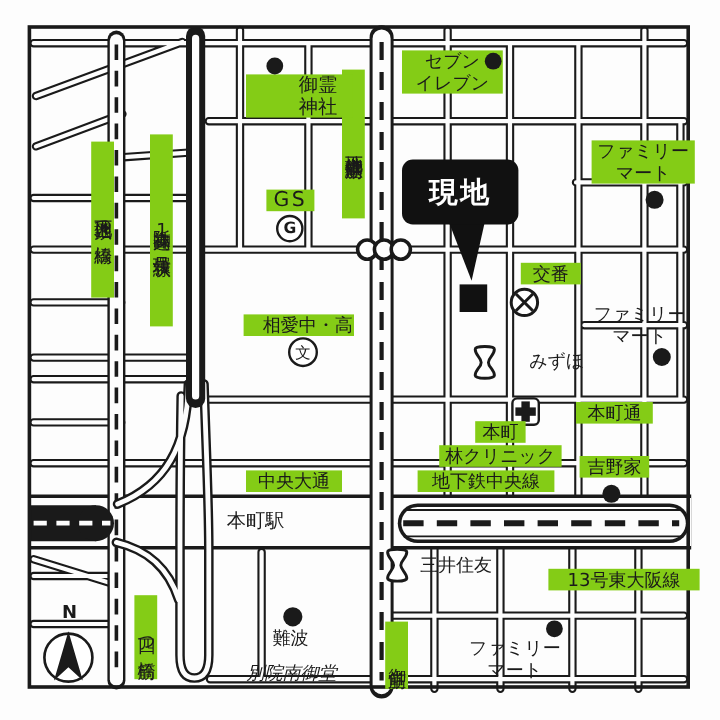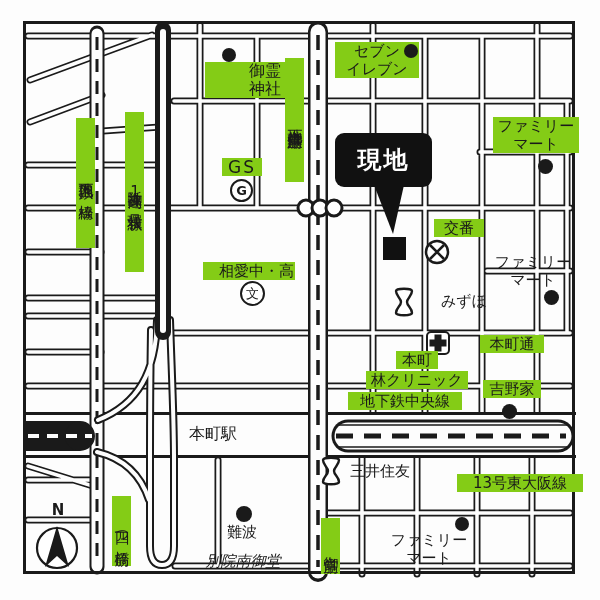--- a/index.html
+++ b/index.html
@@ -128,20 +128,21 @@
   <div class="dot" style="left:544px;top:290px;width:15px;height:15px;"></div>
   <div class="dot" style="left:502px;top:404px;width:15px;height:15px;"></div>
   <div class="dot" style="left:236px;top:506px;width:16px;height:16px;"></div>
   <div class="dot" style="left:455px;top:517px;width:14px;height:14px;"></div>
 
   <div class="lbl v" style="left:76px;top:118px;height:130px;">地下鉄四つ橋線</div>
   <div class="lbl v" style="left:125px;top:112px;height:160px;">阪神高速1号環状線</div>
   <div class="lbl v" style="left:285px;top:58px;height:124px;">地下鉄御堂筋線</div>
   <div class="lbl v" style="left:321px;top:518px;height:56px;">御堂筋</div>
   <div class="lbl v" style="left:112px;top:496px;height:70px;">四つ橋筋</div>
+  <div class="lbl" style="left:205px;top:392px;width:78px;">中央大通</div>
   <div class="lbl" style="left:348px;top:392px;width:112px;">地下鉄中央線</div>
   <div class="lbl" style="left:480px;top:335px;width:62px;">本町通</div>
   <div class="lbl clear" style="left:181px;top:425px;width:62px;font-size:16px;">本町駅</div>
   <div class="lbl" style="left:457px;top:474px;width:124px;">13号東大阪線</div>
 
   <div class="lbl" style="left:205px;top:62px;width:56px;font-size:16px;padding-left:32px;">
     <div>御霊</div>
     <div>神社</div>
   </div>
   <div class="lbl" style="left:335px;top:42px;width:82px;">

